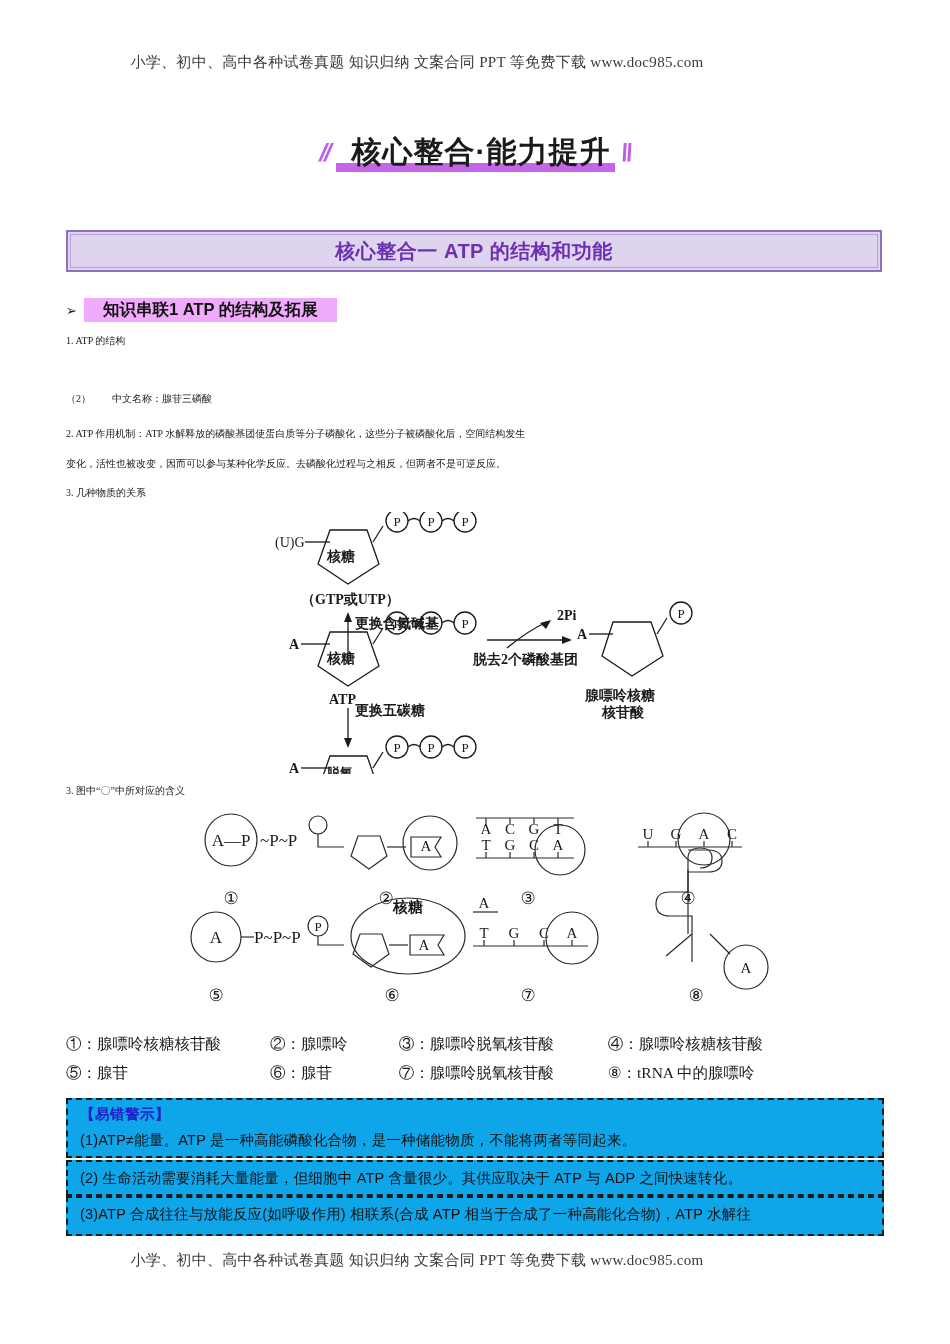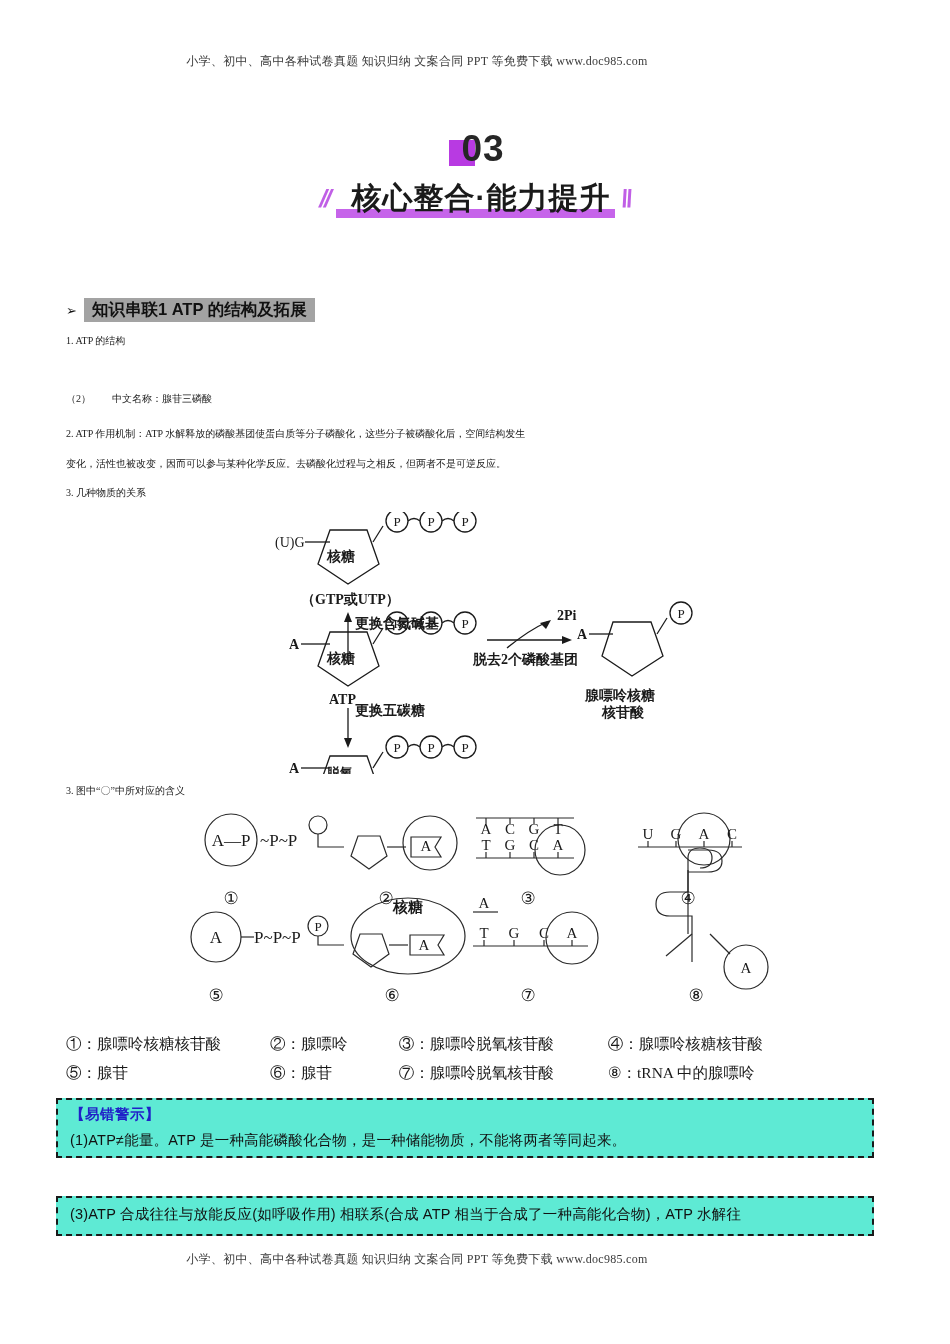--- a/index.html
+++ b/index.html
@@ -10,21 +10,21 @@
     color:#111;
     position:relative;
     overflow:hidden;
   }
   .page{position:relative;width:950px;height:1344px;}
 
   
   .wm{
     position:absolute;left:0;width:834px;text-align:center;
     font-family:"Liberation Serif","DejaVu Serif",serif;
-    font-size:12px;color:#3a3a3a;letter-spacing:.3px;white-space:nowrap;
+    font-size:15px;color:#3a3a3a;letter-spacing:.3px;white-space:nowrap;
   }
   .wm-top{top:53px;}
   .wm-bottom{top:1251px;}
 
   
   .sec-head{position:absolute;left:0;width:950px;top:128px;height:92px;}
   .num-wrap{position:relative;width:950px;height:46px;text-align:center;}
   .num-sq{
     position:absolute;left:449px;top:12px;width:26px;height:26px;
     background:#b83ae2;
@@ -75,21 +75,21 @@
 
   
   .txt{position:absolute;font-size:10px;line-height:1.55;color:#1a1a1a;white-space:nowrap;}
   .kv-head{
     position:absolute;left:66px;top:298px;
     font-family:"Liberation Sans","DejaVu Sans",sans-serif;
     font-size:16.5px;font-weight:700;color:#111;white-space:nowrap;
     display:flex;align-items:center;gap:7px;
   }
   .kv-head .arrow{font-size:13px;color:#111;}
-  .kv-head .hl{background:#a3a3a3;padding:1px 8px;}
+  .kv-head .hl{background:#f0abfc;padding:1px 19px;}
 
   .l1{left:66px;top:333px;}
   .l2{left:66px;top:362px;}
   .l3{left:66px;top:391px;}
   .l4{left:66px;top:426px;}
   .l5{left:66px;top:456px;}
   .l6{left:66px;top:485px;}
   .l7{left:66px;top:783px;}
 
   .indent-num{display:inline-block;min-width:46px;}
@@ -101,23 +101,23 @@
   .fig-svg{display:block;}
 
   
   .ans{position:absolute;font-size:15.5px;color:#1a1a1a;white-space:nowrap;}
   .ans-r1{left:66px;top:1034px;}
   .ans-r2{left:66px;top:1063px;}
   .ans span.a-item{display:inline-block;}
 
   
   .warnbox{
-    position:absolute;left:56px;width:818px;
+    position:absolute;left:66px;width:818px;
     border:2px dashed #1a1a1a;box-sizing:border-box;
-    background:#5eead4;
+    background:#0ea5e9;
   }
   .wb1{top:1098px;height:60px;}
   .wb2{top:1160px;height:36px;}
   .wb3{top:1196px;height:40px;}
   .wb-title{
     position:absolute;left:12px;top:5px;
     font-family:"Liberation Sans","DejaVu Sans",sans-serif;
     font-size:14.5px;font-weight:700;color:#2020c8;letter-spacing:.5px;white-space:nowrap;
   }
   .wb-line{
@@ -132,34 +132,35 @@
   text{font-family:"Liberation Serif","DejaVu Serif",serif;}
 </style>
 </head>
 <body>
 
 <div class="page">
 
   <div class="wm wm-top">小学、初中、高中各种试卷真题 知识归纳 文案合同 PPT 等免费下载  www.doc985.com</div>
 
   <div class="sec-head">
-    <div class="num-wrap">
-      <div class="num-sq"></div>
-      <div class="num-txt">03</div>
-    </div>
     <div class="title-row">
       <span class="slash">//</span>
       <span class="title-main">
         <span class="tm-bar"></span>
         <span class="tm-text">核心整合·能力提升</span>
       </span>
       <span class="slash">\\</span>
     </div>
   </div>
 
+  <div class="banner">
+    <div class="banner-in">
+      <span class="banner-txt">核心整合一 ATP 的结构和功能</span>
+    </div>
+  </div>
 
   <div class="kv-head">
     <span class="arrow">➢</span>
     <span class="hl">知识串联1  ATP 的结构及拓展</span>
   </div>
 
   <div class="txt l1">1. ATP 的结构</div>
   <div class="txt l3"><span class="indent-num">（2）</span><span>中文名称：腺苷三磷酸</span></div>
   <div class="txt l4">2. ATP 作用机制：ATP 水解释放的磷酸基团使蛋白质等分子磷酸化，这些分子被磷酸化后，空间结构发生</div>
   <div class="txt l5">变化，活性也被改变，因而可以参与某种化学反应。去磷酸化过程与之相反，但两者不是可逆反应。</div>
@@ -383,19 +384,22 @@
     <span class="a-item" style="width:200px"><span>①</span><span>：腺嘌呤核糖核苷酸</span></span>
     <span class="a-item" style="width:125px"><span>②</span><span>：腺嘌呤</span></span>
     <span class="a-item" style="width:205px"><span>③</span><span>：腺嘌呤脱氧核苷酸</span></span>
     <span class="a-item"><span>④</span><span>：腺嘌呤核糖核苷酸</span></span>
   </div>
 
   <div class="warnbox wb1">
     <div class="wb-title">【易错警示】</div>
     <div class="wb-line">(1)ATP≠能量。ATP 是一种高能磷酸化合物，是一种储能物质，不能将两者等同起来。</div>
   </div>
+  <div class="warnbox wb2">
+    <div class="wb-line">(2) 生命活动需要消耗大量能量，但细胞中 ATP 含量很少。其供应取决于 ATP 与 ADP 之间快速转化。</div>
+  </div>
   <div class="warnbox wb3">
     <div class="wb-line">(3)ATP 合成往往与放能反应(如呼吸作用) 相联系(合成 ATP 相当于合成了一种高能化合物)，ATP 水解往</div>
   </div>
 
   <div class="wm wm-bottom">小学、初中、高中各种试卷真题 知识归纳 文案合同 PPT 等免费下载  www.doc985.com</div>
 
 </div>
 
 </body></html>

